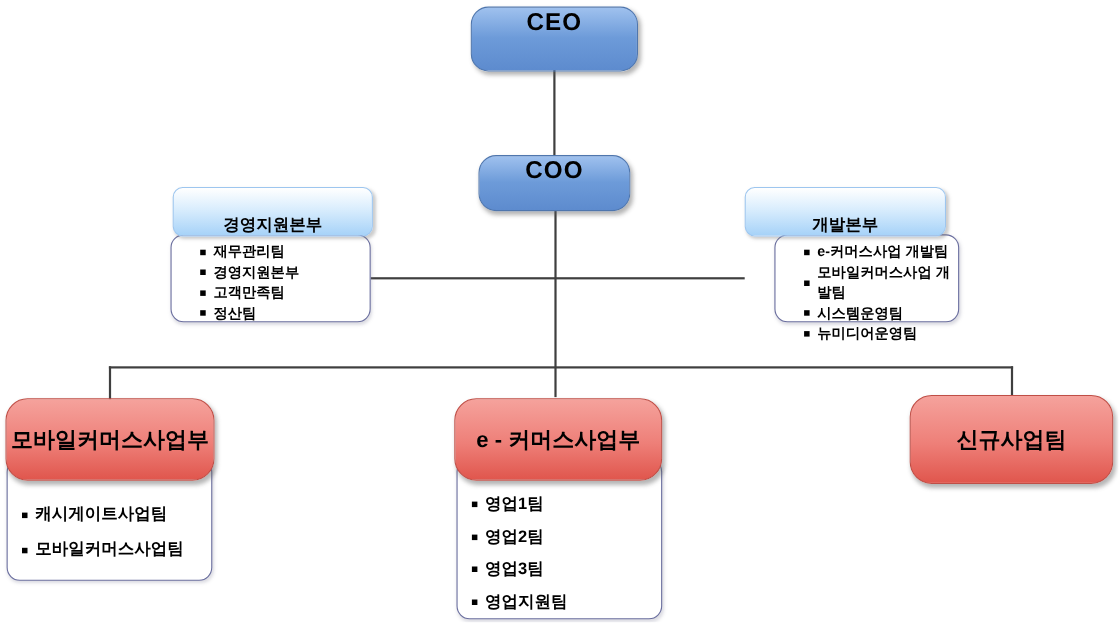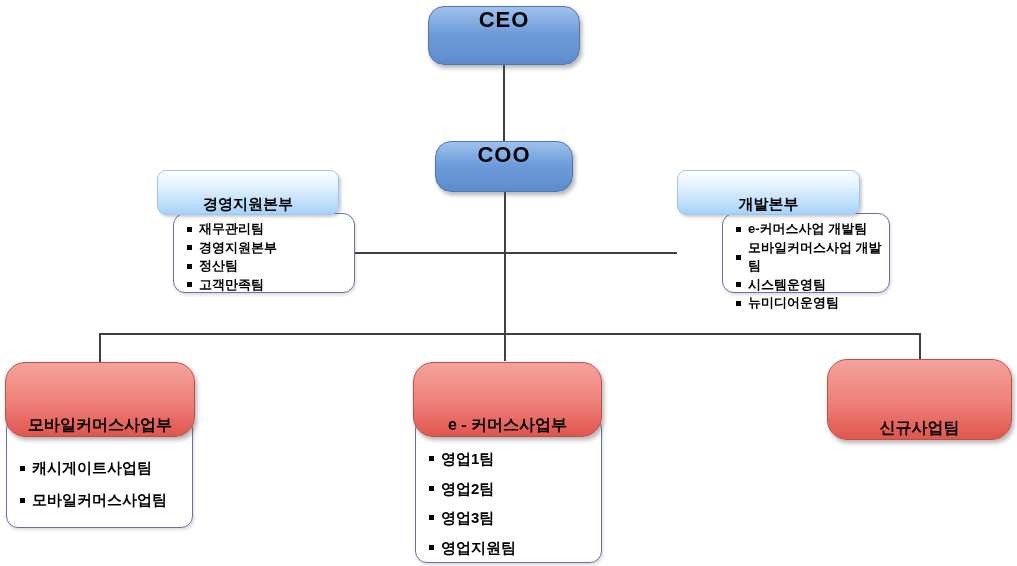--- a/index.html
+++ b/index.html
@@ -24,40 +24,40 @@
   
   .hdr-blue{
     position:absolute;display:flex;align-items:flex-end;justify-content:center;
     background:linear-gradient(180deg,#ffffff 0%,#d9edfd 45%,#a6d2f8 100%);
     border:1px solid #9dc6ef;border-radius:9px;
     box-shadow:2px 2px 3px rgba(110,110,110,.35);
     font-size:15px;font-weight:bold;z-index:3;
   }
   
   .node-red{
-    position:absolute;display:flex;align-items:flex-end;justify-content:center;
+    position:absolute;display:flex;align-items:center;justify-content:center;
     background:linear-gradient(180deg,#f5a29c 0%,#ee7f78 55%,#e0564d 100%);
     border:1.5px solid #bf4e46;border-radius:20px;
     box-shadow:2px 3px 4px rgba(90,90,90,.45);
-    font-size:16px;font-weight:bold;z-index:3;
+    font-size:20px;font-weight:bold;z-index:3;
   }
   
   .list-box{
     position:absolute;background:#ffffff;
     border:1.5px solid #6b6f9f;border-radius:12px;
     box-shadow:1px 2px 3px rgba(110,110,140,.25);
     z-index:2;box-sizing:border-box;
   }
   .list-box ul{list-style:none;margin:0;padding:0;}
   .list-box li{display:flex;align-items:center;font-weight:bold;}
   .bullet{
     display:inline-block;width:5px;height:5px;background:#000;
     margin-right:7px;flex:0 0 auto;
   }
-  .list-small{padding:6px 4px 0 13px;margin-left:18px;}
+  .list-small{padding:6px 4px 0 26px;}
   .list-small li{font-size:13px;line-height:18.5px;}
   .list-big1{padding:34px 4px 0 13px;}
   .list-big1 li{font-size:15px;line-height:32px;}
   .list-big2{padding:26px 4px 0 13px;}
   .list-big2 li{font-size:15px;line-height:29.5px;}
 </style>
 </head>
 <body>
 
 <div class="canvas">
@@ -81,25 +81,25 @@
       <li>
           <span class="bullet"></span>
           <span>재무관리팀</span>
         </li>
       <li>
           <span class="bullet"></span>
           <span>경영지원본부</span>
         </li>
       <li>
           <span class="bullet"></span>
-          <span>정산팀</span>
+          <span>고객만족팀</span>
         </li>
       <li>
           <span class="bullet"></span>
-          <span>고객만족팀</span>
+          <span>정산팀</span>
         </li>
     </ul>
   </div>
   <div class="hdr-blue" style="left:157px;top:170px;width:180px;height:43px;">
     <span>경영지원본부</span>
   </div>
 
   <div class="list-box list-small" style="left:704px;top:213px;width:168px;height:80px;">
     <ul>
       <li>

